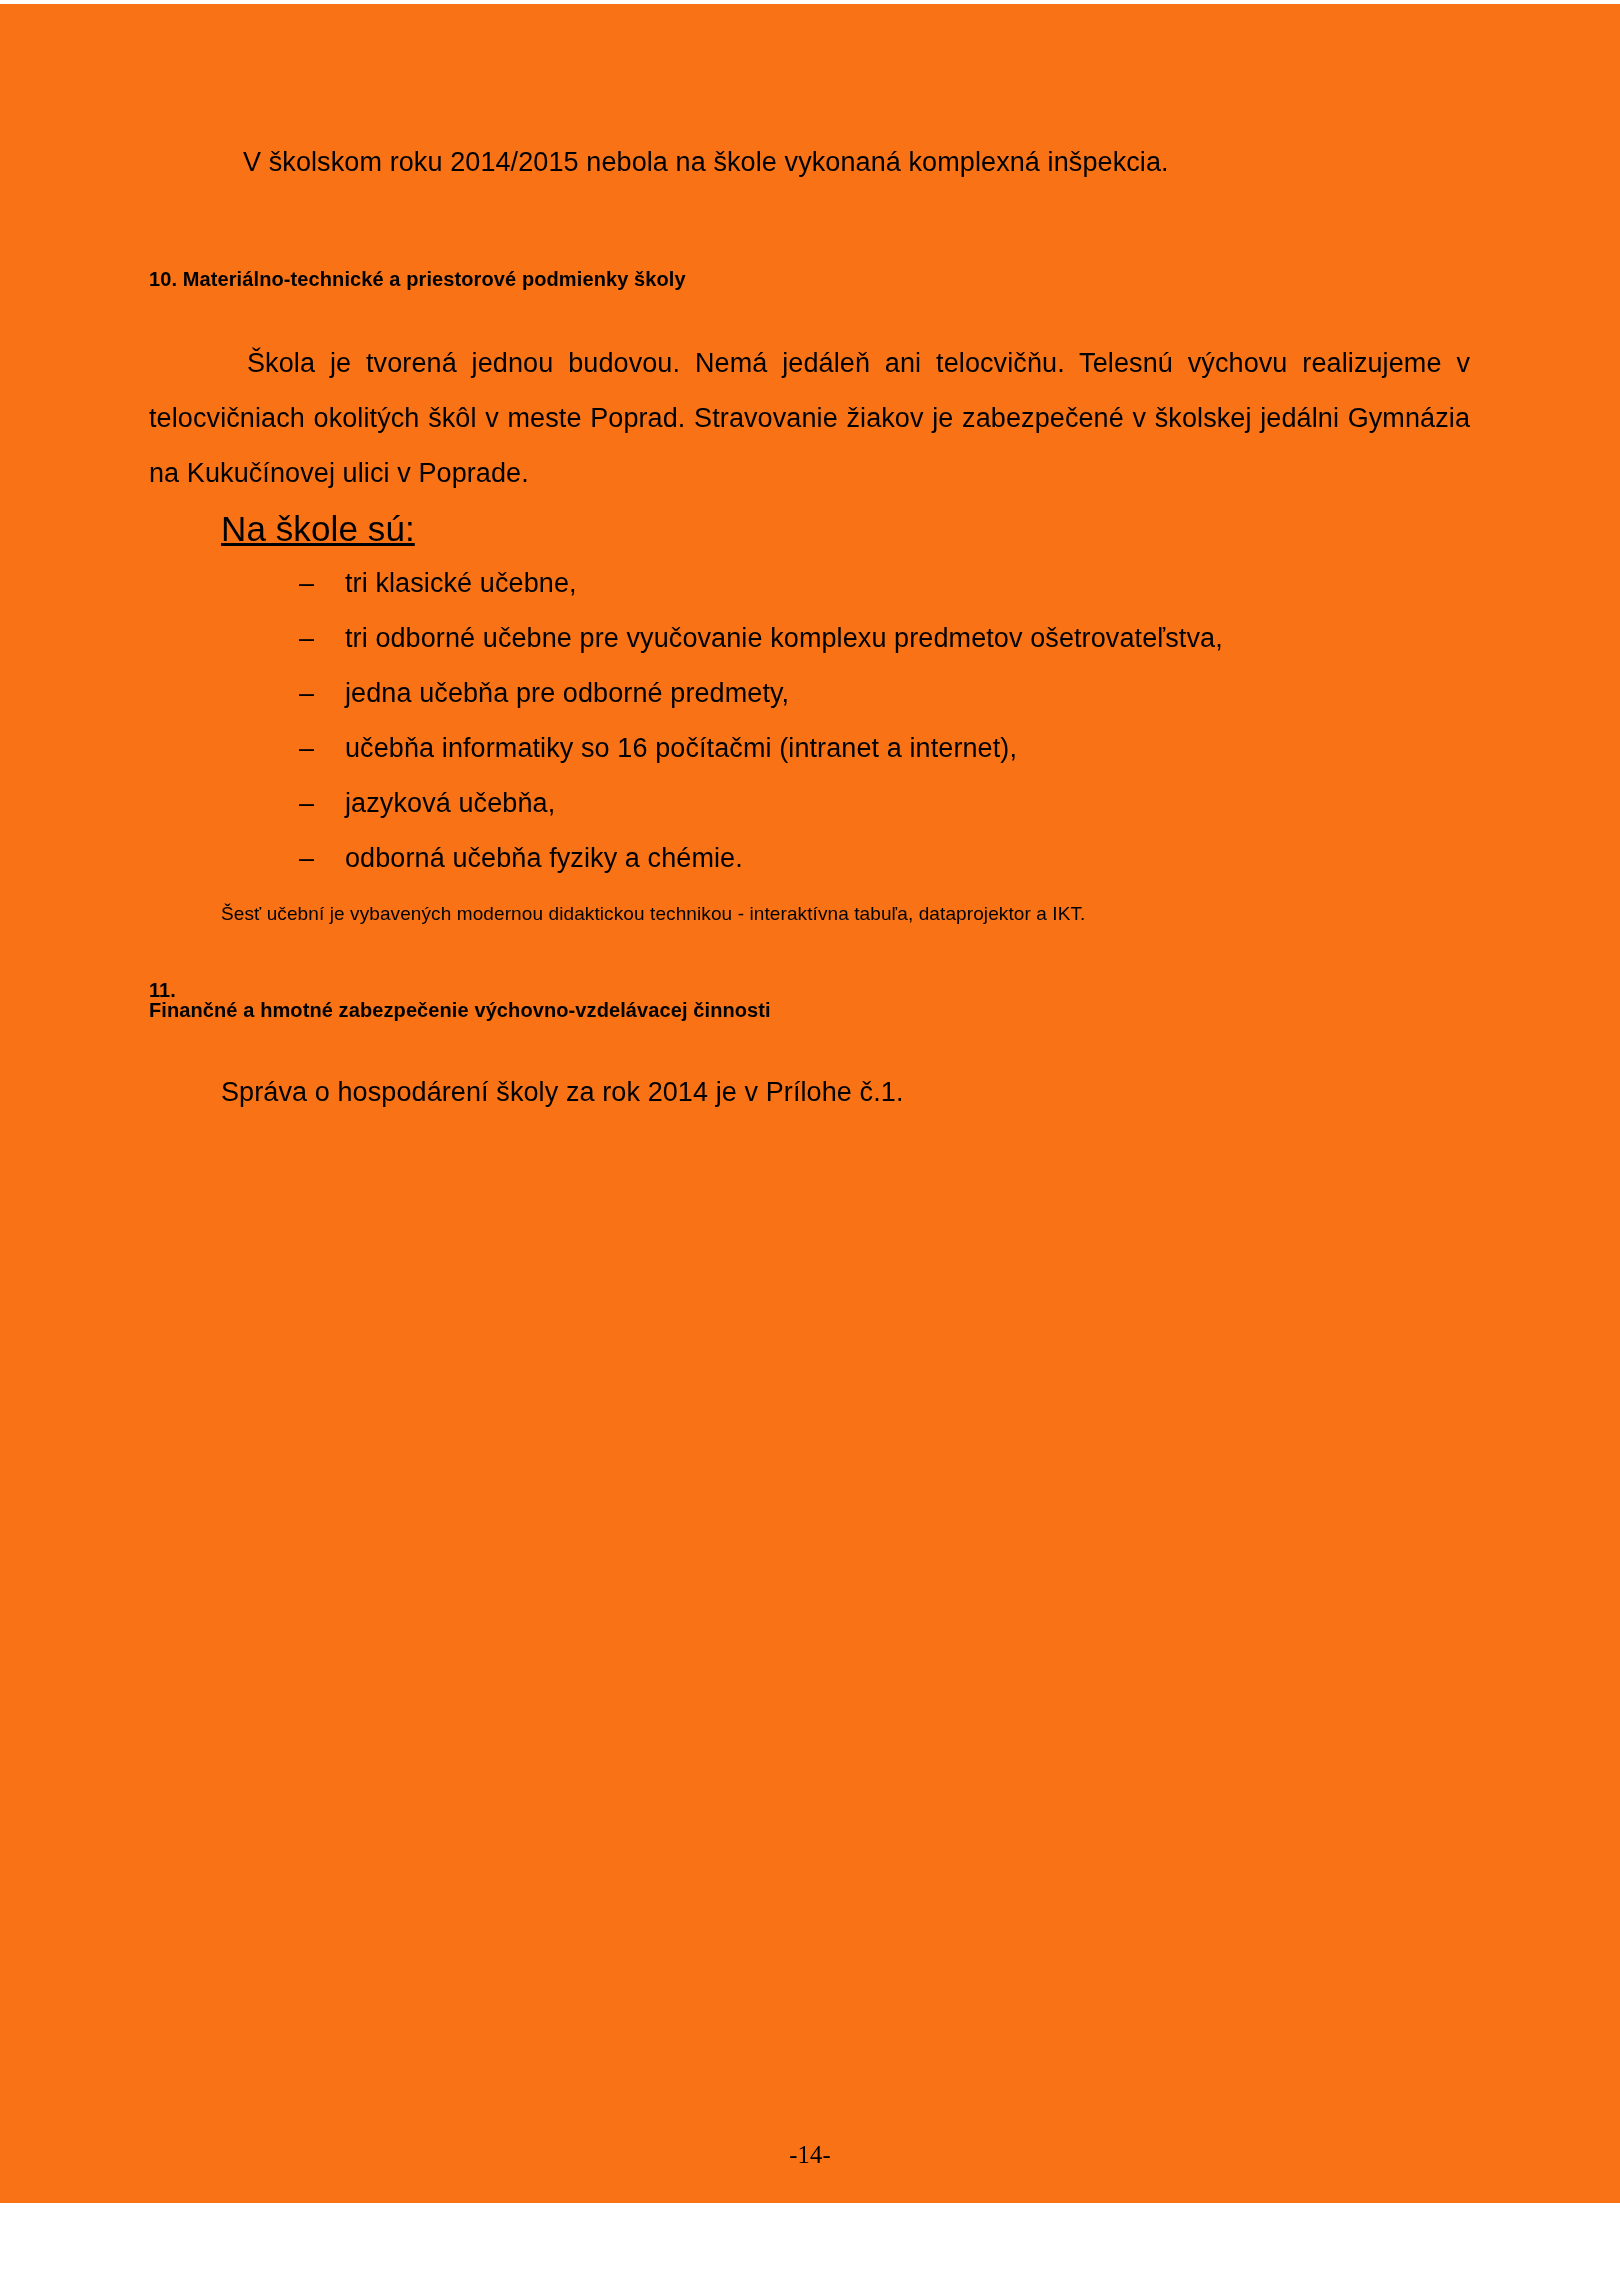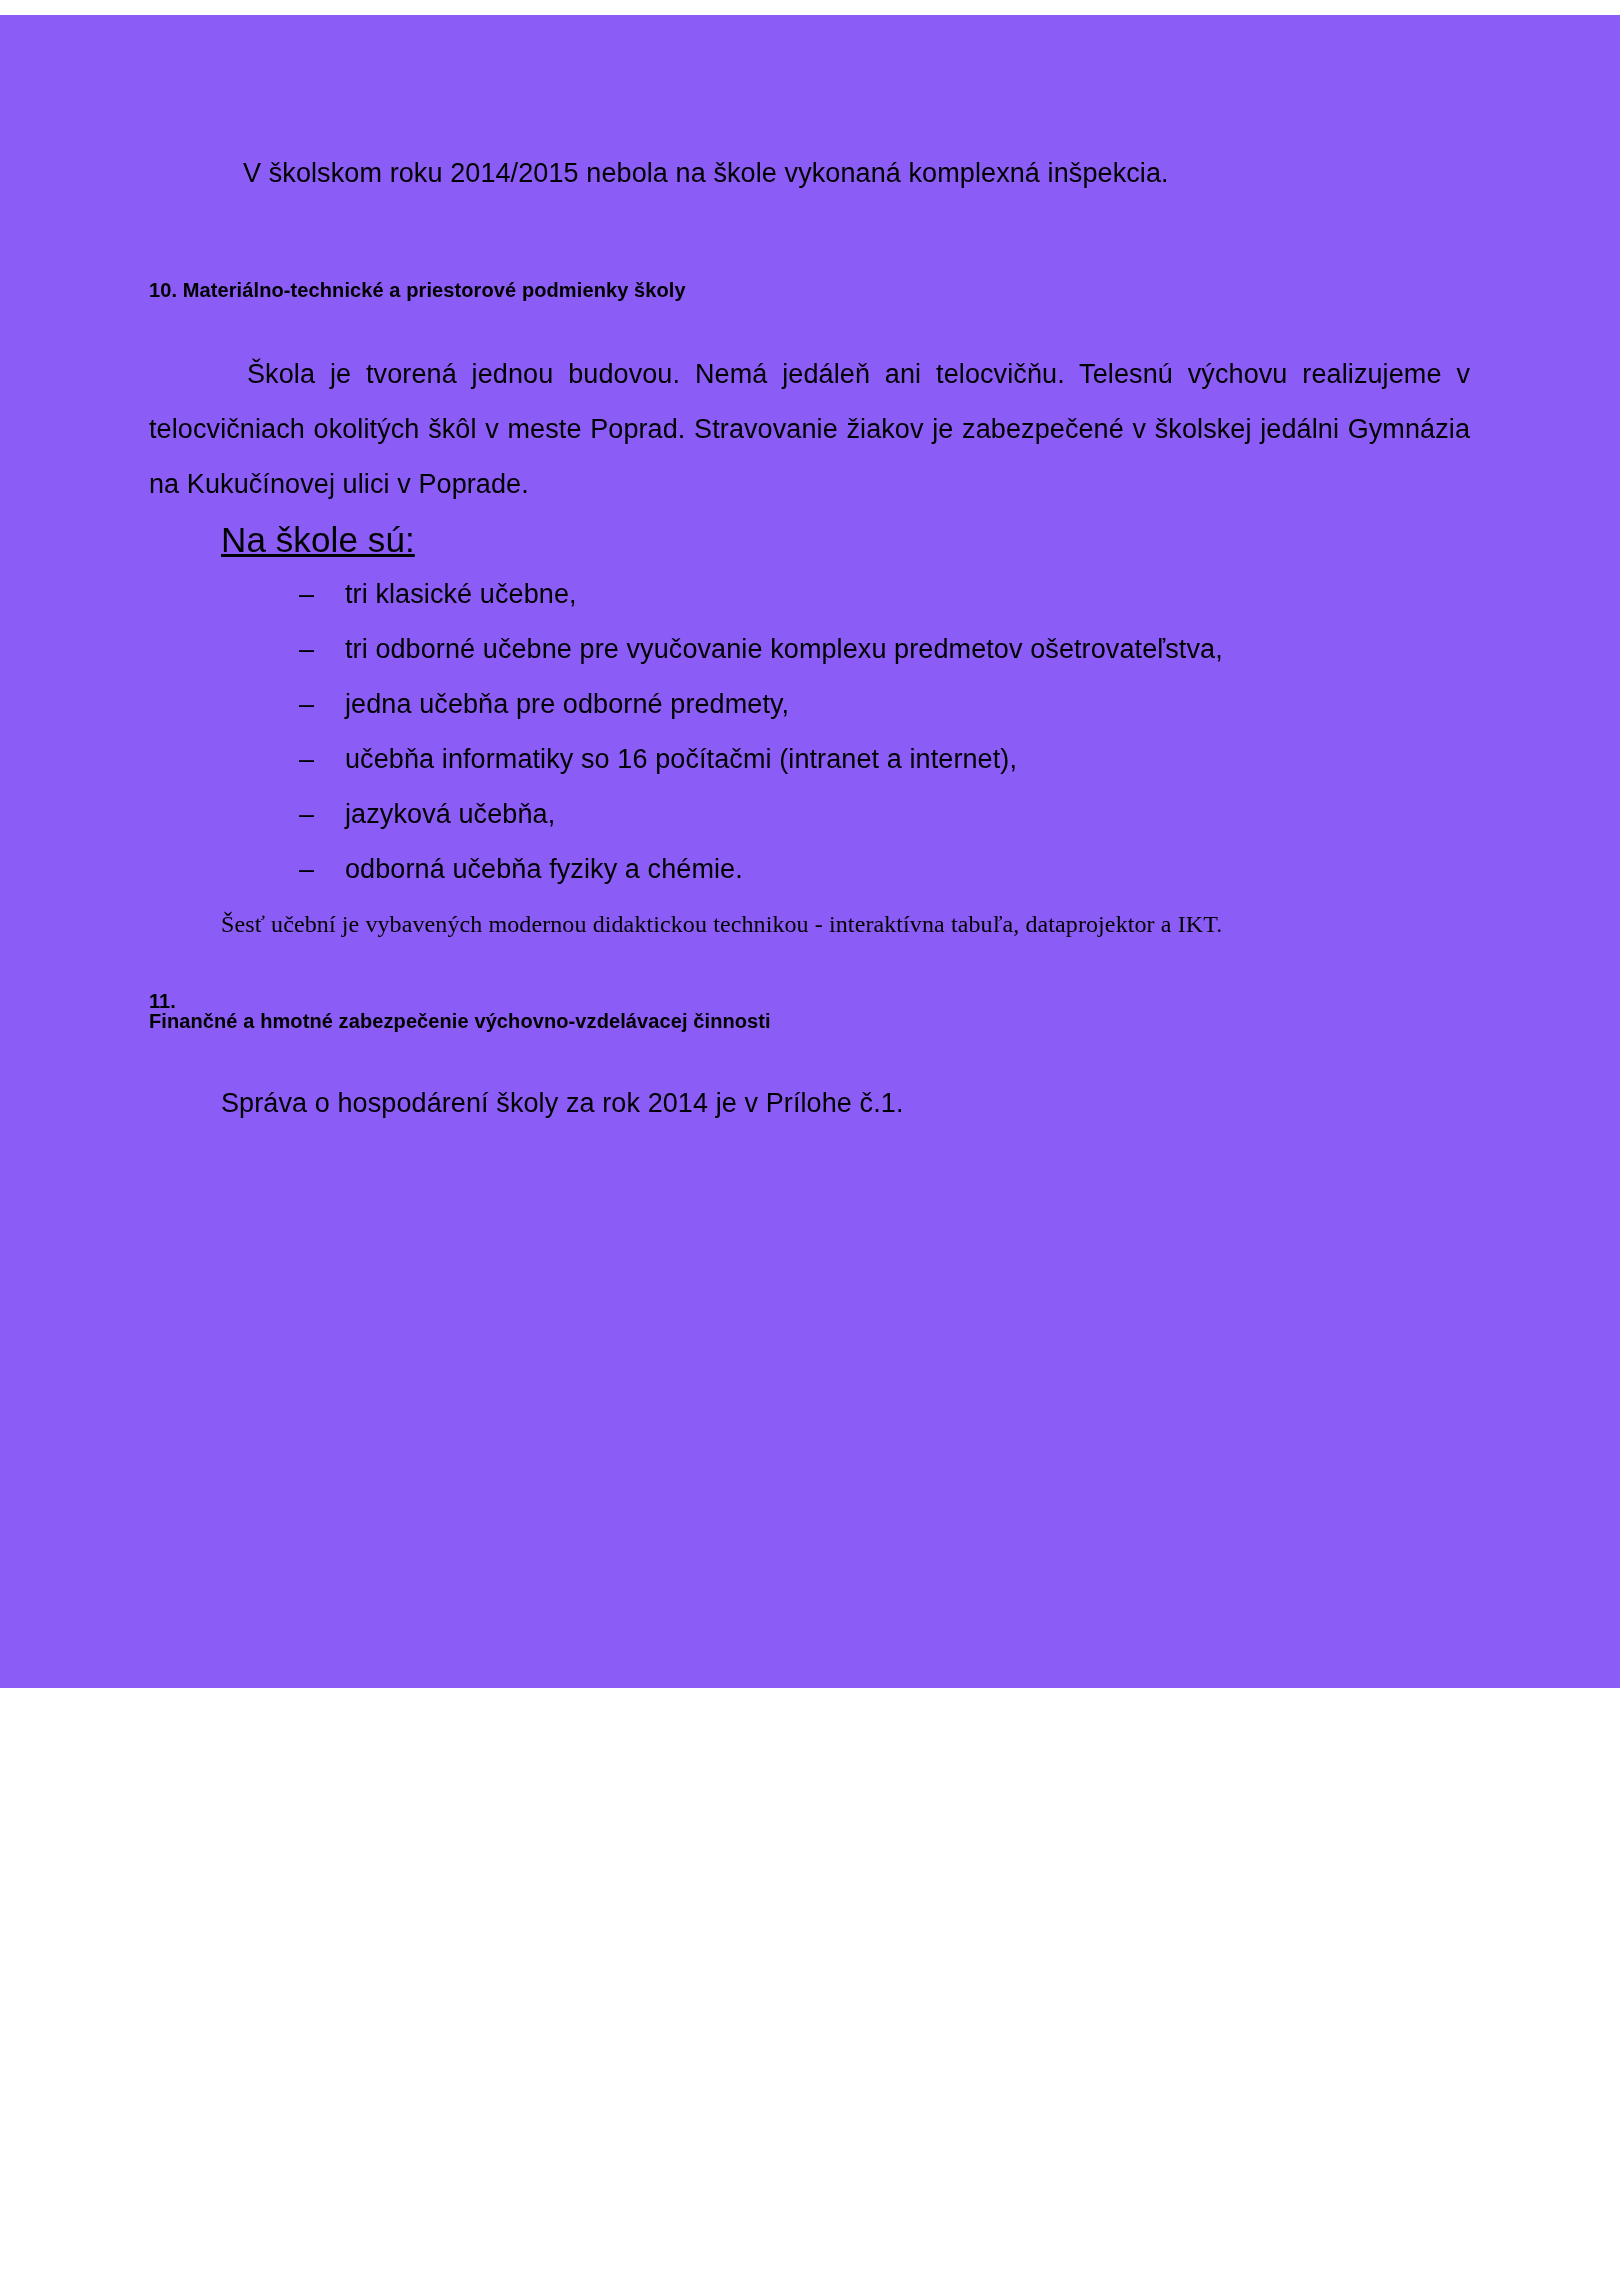--- a/index.html
+++ b/index.html
@@ -8,23 +8,23 @@
     padding: 0;
     background: #ffffff;
   }
   body {
     font-family: "Liberation Sans", sans-serif;
     color: #000000;
   }
   .page {
     position: relative;
     width: 1620px;
-    height: 1673px;
-    margin: 15px auto;
-    background: #8b5cf6;
+    height: 2199px;
+    margin: 4px auto;
+    background: #f97316;
     box-sizing: border-box;
     overflow: hidden;
   }
   .content {
     position: absolute;
     left: 149px;
     top: 0;
     width: 1321px;
   }
   .intro-line {
@@ -82,26 +82,25 @@
     padding-left: 196px;
     letter-spacing: 0.1px;
   }
   ul.dash-list li .dash {
     position: absolute;
     left: 150px;
     top: 0;
   }
   .closing-para {
     margin: 0;
-    font-size: 24px;
+    font-size: 19px;
     line-height: 55px;
     text-align: justify;
     text-indent: 72px;
     letter-spacing: 0.1px;
-    font-family: Liberation Serif, serif;
   }
   .final-para {
     margin: 0;
     padding-top: 45px;
     font-size: 27px;
     line-height: 55px;
     text-indent: 72px;
     letter-spacing: 0.1px;
   }
   .page-number {

